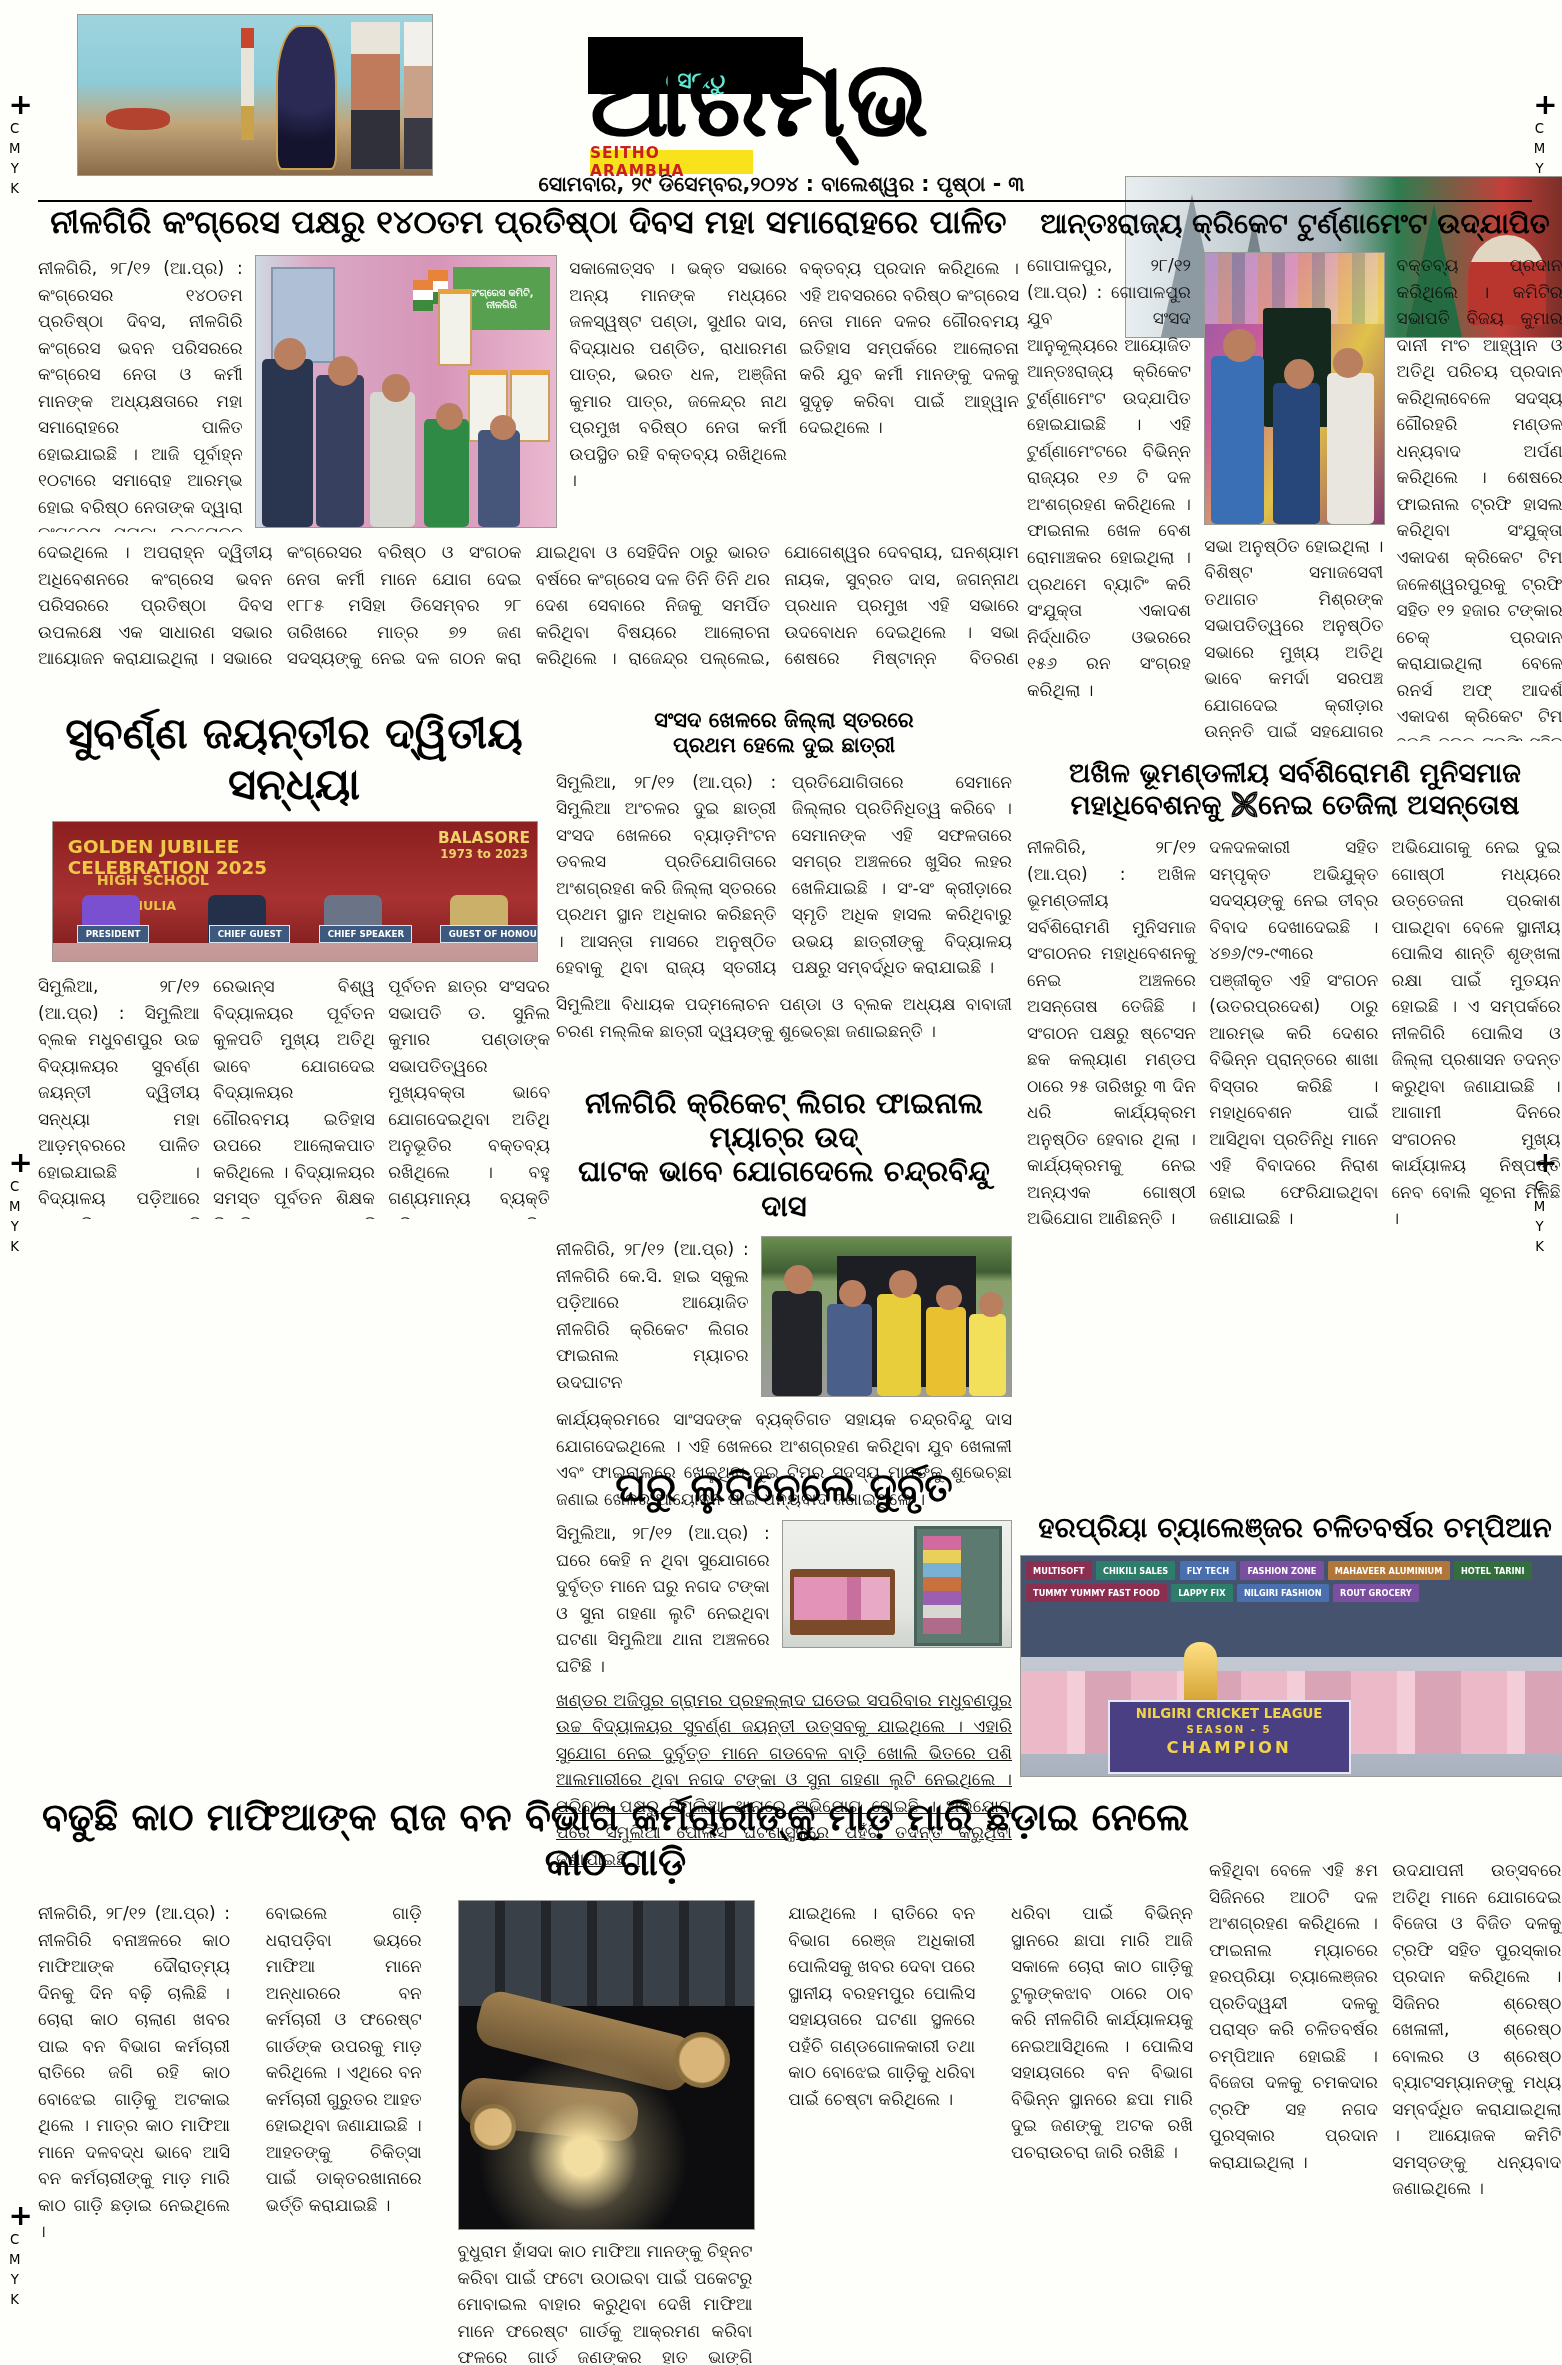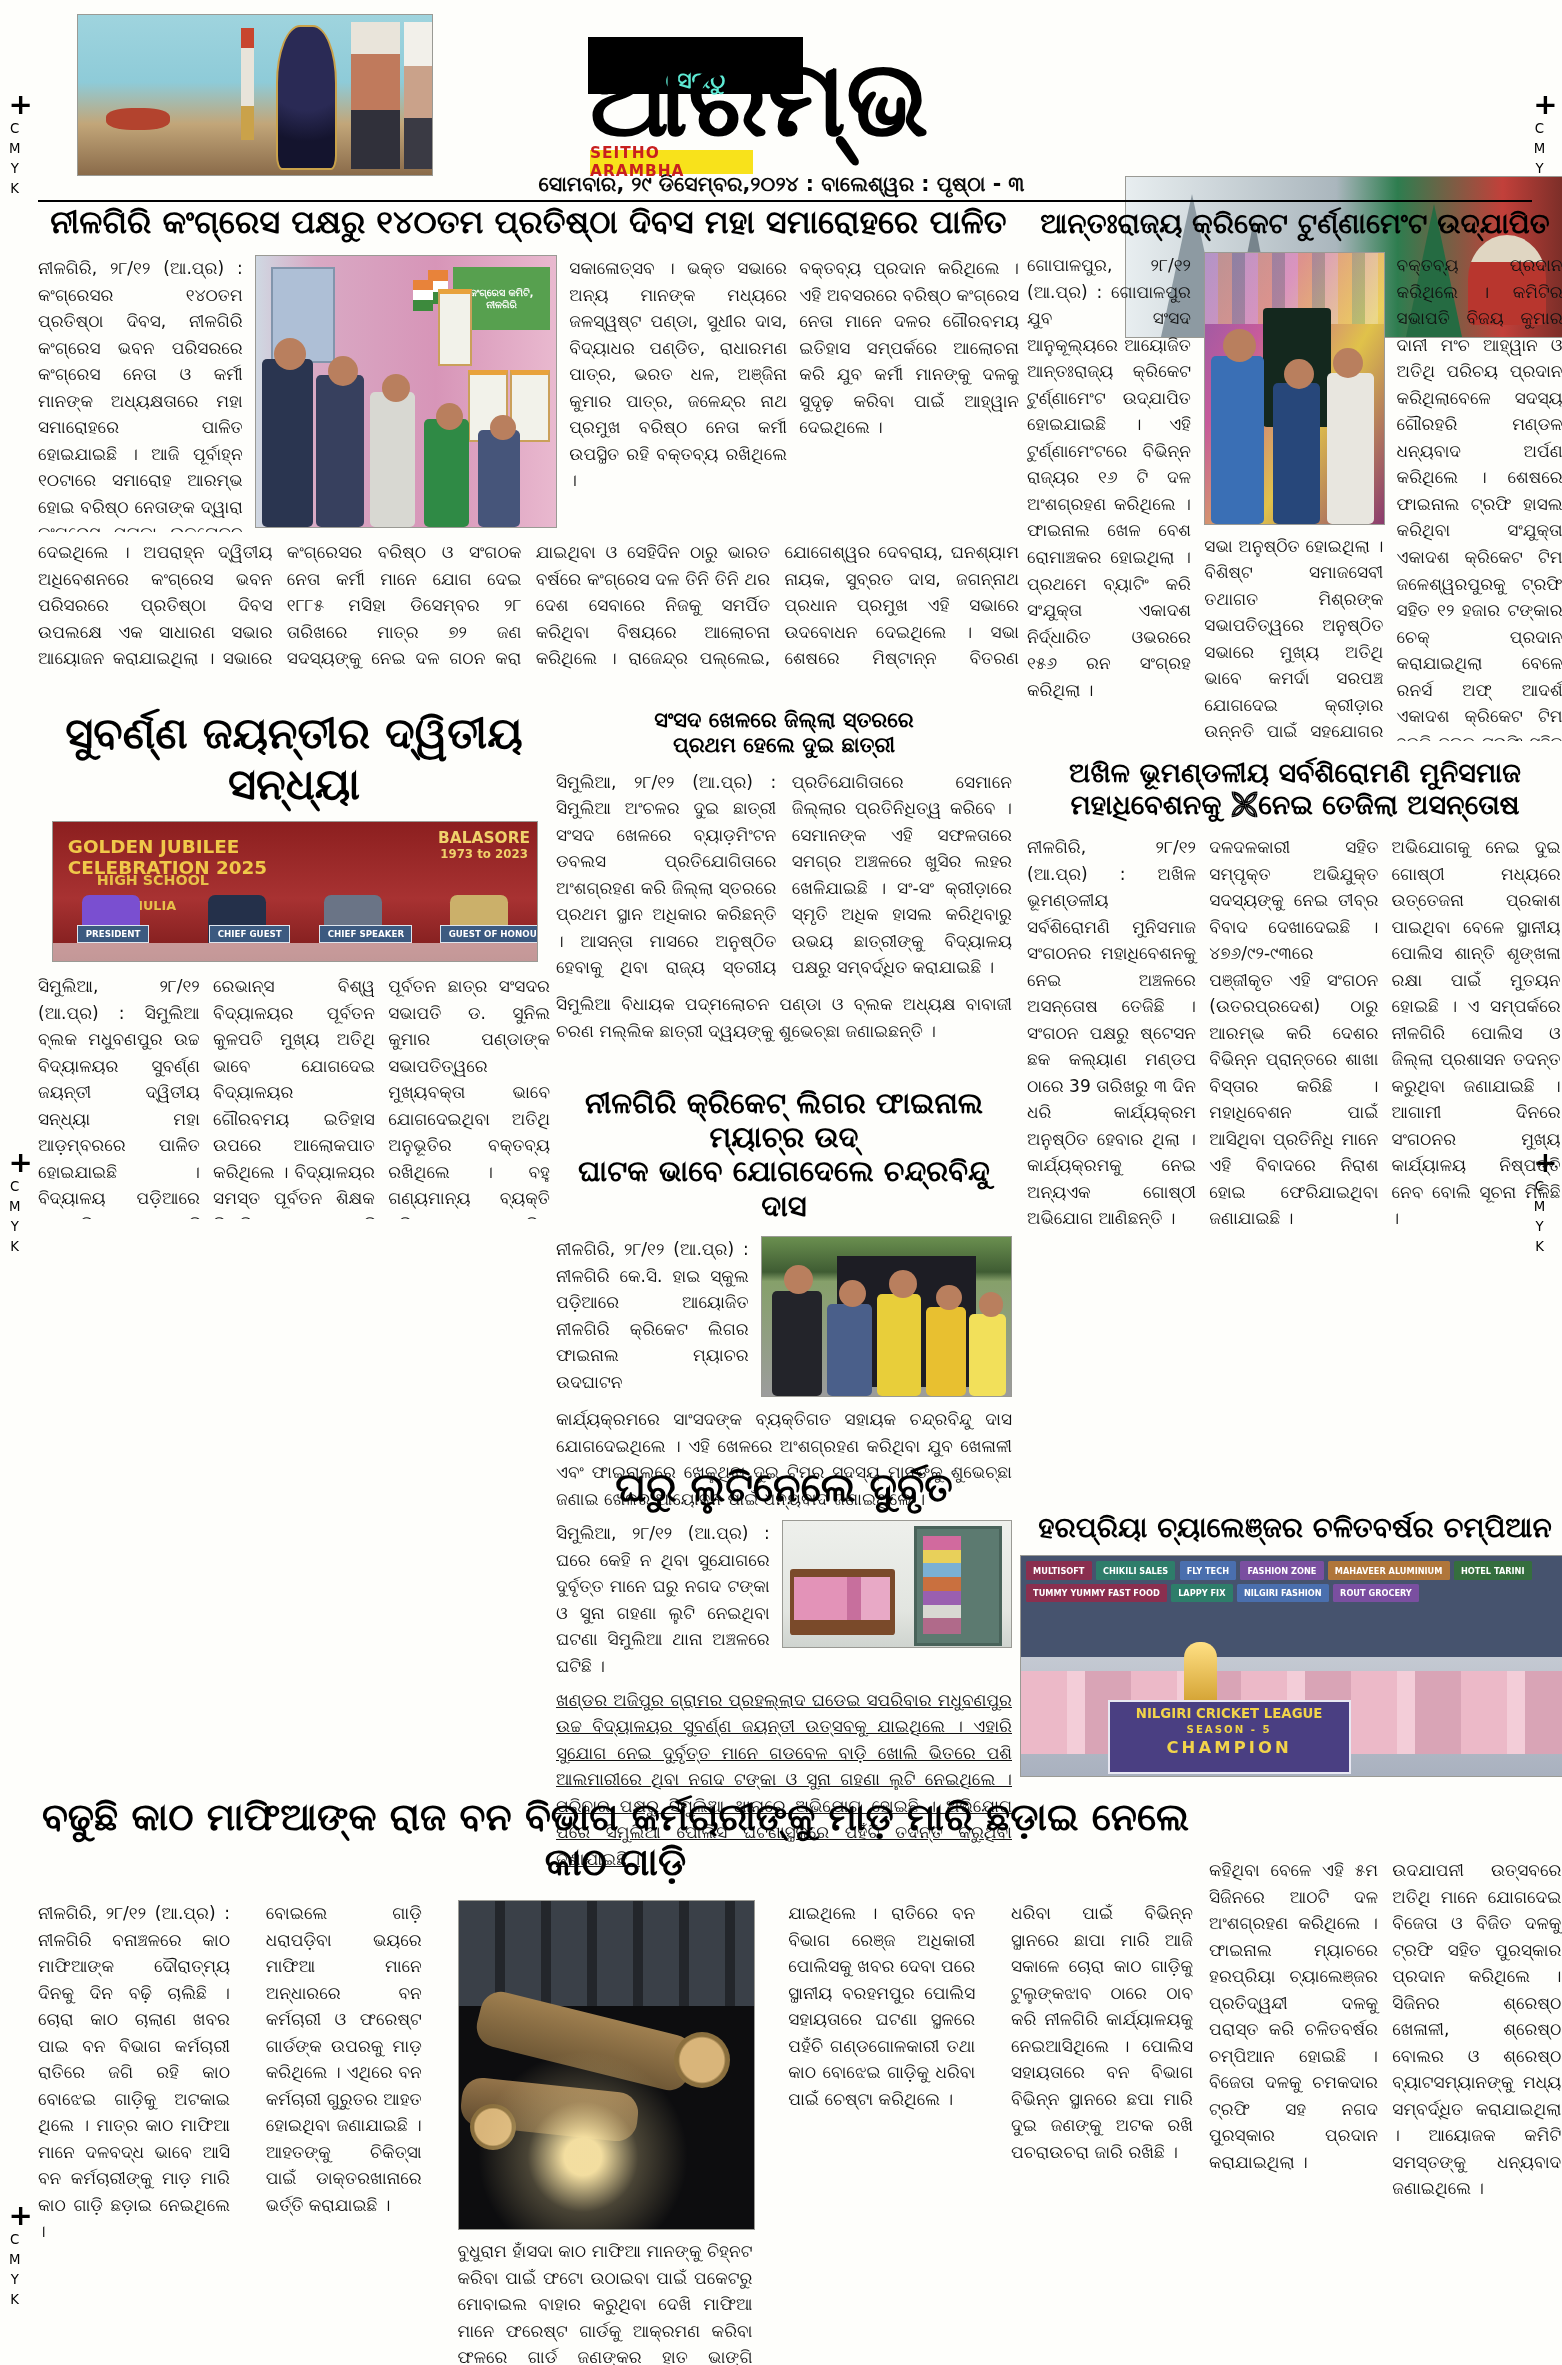--- a/index.html
+++ b/index.html
@@ -297,21 +297,21 @@
     </div>
     <div class="body-text" style="margin-top:7.2px;text-decoration:underline;">ଖଣ୍ଡର ଅଜିପୁର ଗ୍ରାମର ପ୍ରହଲ୍ଲାଦ ଘଡେଇ ସପରିବାର ମଧୁବଣପୁର ଉଚ୍ଚ ବିଦ୍ୟାଳୟର ସୁବର୍ଣ୍ଣ ଜୟନ୍ତୀ ଉତ୍ସବକୁ ଯାଇଥିଲେ । ଏହାରି ସୁଯୋଗ ନେଇ ଦୁର୍ବୃତ୍ତ ମାନେ ଗଡବେଳ ବାଡ଼ି ଖୋଲି ଭିତରେ ପଶି ଆଲମାରୀରେ ଥିବା ନଗଦ ଟଙ୍କା ଓ ସୁନା ଗହଣା ଲୁଟି ନେଇଥିଲେ । ପରିବାର ପକ୍ଷରୁ ସିମୁଲିଆ ଥାନାରେ ଅଭିଯୋଗ ହୋଇଛି । ଅଭିଯୋଗ ପରେ ସିମୁଲିଆ ପୋଲିସ ଘଟଣାସ୍ଥଳରେ ପହଁଚି ତଦନ୍ତ କରୁଥିବା ଜଣାଯାଇଛି ।</div>
   </div>
 
   <div class="abs" style="left:1027px;top:757px;width:536px;">
     <div class="headline" style="font-size:27px;">
       <div>ଅଖିଳ ଭୂମଣ୍ଡଳୀୟ ସର୍ବଶିରୋମଣି ମୁନିସମାଜ</div>
       <div>ମହାଧିବେଶନକୁ 🙨ନେଇ ତେଜିଲା ଅସନ୍ତୋଷ</div>
     </div>
     <div class="cols3" style="margin-top:13.3px;height:640px;overflow:hidden;">
-      <div class="body-text" style="width:169px;">ନୀଳଗିରି, ୨୮/୧୨ (ଆ.ପ୍ର) : ଅଖିଳ ଭୂମଣ୍ଡଳୀୟ ସର୍ବଶିରୋମଣି ମୁନିସମାଜ ସଂଗଠନର ମହାଧିବେଶନକୁ ନେଇ ଅଞ୍ଚଳରେ ଅସନ୍ତୋଷ ତେଜିଛି । ସଂଗଠନ ପକ୍ଷରୁ ଷ୍ଟେସନ ଛକ କଲ୍ୟାଣ ମଣ୍ଡପ ଠାରେ 39 ତାରିଖରୁ ୩ ଦିନ ଧରି କାର୍ଯ୍ୟକ୍ରମ ଅନୁଷ୍ଠିତ ହେବାର ଥିଲା । କାର୍ଯ୍ୟକ୍ରମକୁ ନେଇ ଅନ୍ୟଏକ ଗୋଷ୍ଠୀ ଅଭିଯୋଗ ଆଣିଛନ୍ତି ।</div>
+      <div class="body-text" style="width:169px;">ନୀଳଗିରି, ୨୮/୧୨ (ଆ.ପ୍ର) : ଅଖିଳ ଭୂମଣ୍ଡଳୀୟ ସର୍ବଶିରୋମଣି ମୁନିସମାଜ ସଂଗଠନର ମହାଧିବେଶନକୁ ନେଇ ଅଞ୍ଚଳରେ ଅସନ୍ତୋଷ ତେଜିଛି । ସଂଗଠନ ପକ୍ଷରୁ ଷ୍ଟେସନ ଛକ କଲ୍ୟାଣ ମଣ୍ଡପ ଠାରେ ୨୫ ତାରିଖରୁ ୩ ଦିନ ଧରି କାର୍ଯ୍ୟକ୍ରମ ଅନୁଷ୍ଠିତ ହେବାର ଥିଲା । କାର୍ଯ୍ୟକ୍ରମକୁ ନେଇ ଅନ୍ୟଏକ ଗୋଷ୍ଠୀ ଅଭିଯୋଗ ଆଣିଛନ୍ତି ।</div>
       <div class="body-text" style="width:169px;">ଦଳଦଳକାରୀ ସହିତ ସମ୍ପୃକ୍ତ ଅଭିଯୁକ୍ତ ସଦସ୍ୟଙ୍କୁ ନେଇ ତୀବ୍ର ବିବାଦ ଦେଖାଦେଇଛି । ୪୭୬/୯୨-୯୩ରେ ପଞ୍ଜୀକୃତ ଏହି ସଂଗଠନ (ଉତରପ୍ରଦେଶ) ଠାରୁ ଆରମ୍ଭ କରି ଦେଶର ବିଭିନ୍ନ ପ୍ରାନ୍ତରେ ଶାଖା ବିସ୍ତାର କରିଛି । ମହାଧିବେଶନ ପାଇଁ ଆସିଥିବା ପ୍ରତିନିଧି ମାନେ ଏହି ବିବାଦରେ ନିରାଶ ହୋଇ ଫେରିଯାଇଥିବା ଜଣାଯାଇଛି ।</div>
       <div class="body-text" style="width:169px;">ଅଭିଯୋଗକୁ ନେଇ ଦୁଇ ଗୋଷ୍ଠୀ ମଧ୍ୟରେ ଉତ୍ତେଜନା ପ୍ରକାଶ ପାଇଥିବା ବେଳେ ସ୍ଥାନୀୟ ପୋଲିସ ଶାନ୍ତି ଶୃଙ୍ଖଳା ରକ୍ଷା ପାଇଁ ମୁତୟନ ହୋଇଛି । ଏ ସମ୍ପର୍କରେ ନୀଳଗିରି ପୋଲିସ ଓ ଜିଲ୍ଲା ପ୍ରଶାସନ ତଦନ୍ତ କରୁଥିବା ଜଣାଯାଇଛି । ଆଗାମୀ ଦିନରେ ସଂଗଠନର ମୁଖ୍ୟ କାର୍ଯ୍ୟାଳୟ ନିଷ୍ପତ୍ତି ନେବ ବୋଲି ସୂଚନା ମିଳିଛି ।</div>
     </div>
   </div>
 
   <div class="abs" style="left:1027px;top:1511px;width:536px;">
     <div class="headline" style="font-size:28px;">
       <div>ହରପ୍ରିୟା ଚ୍ୟାଲେଞ୍ଜର ଚଳିତବର୍ଷର ଚମ୍ପିଆନ</div>
     </div>
     <div class="photo champ" style="width:543px;height:220px;margin:11.3px 0 0 -7.2px;">

